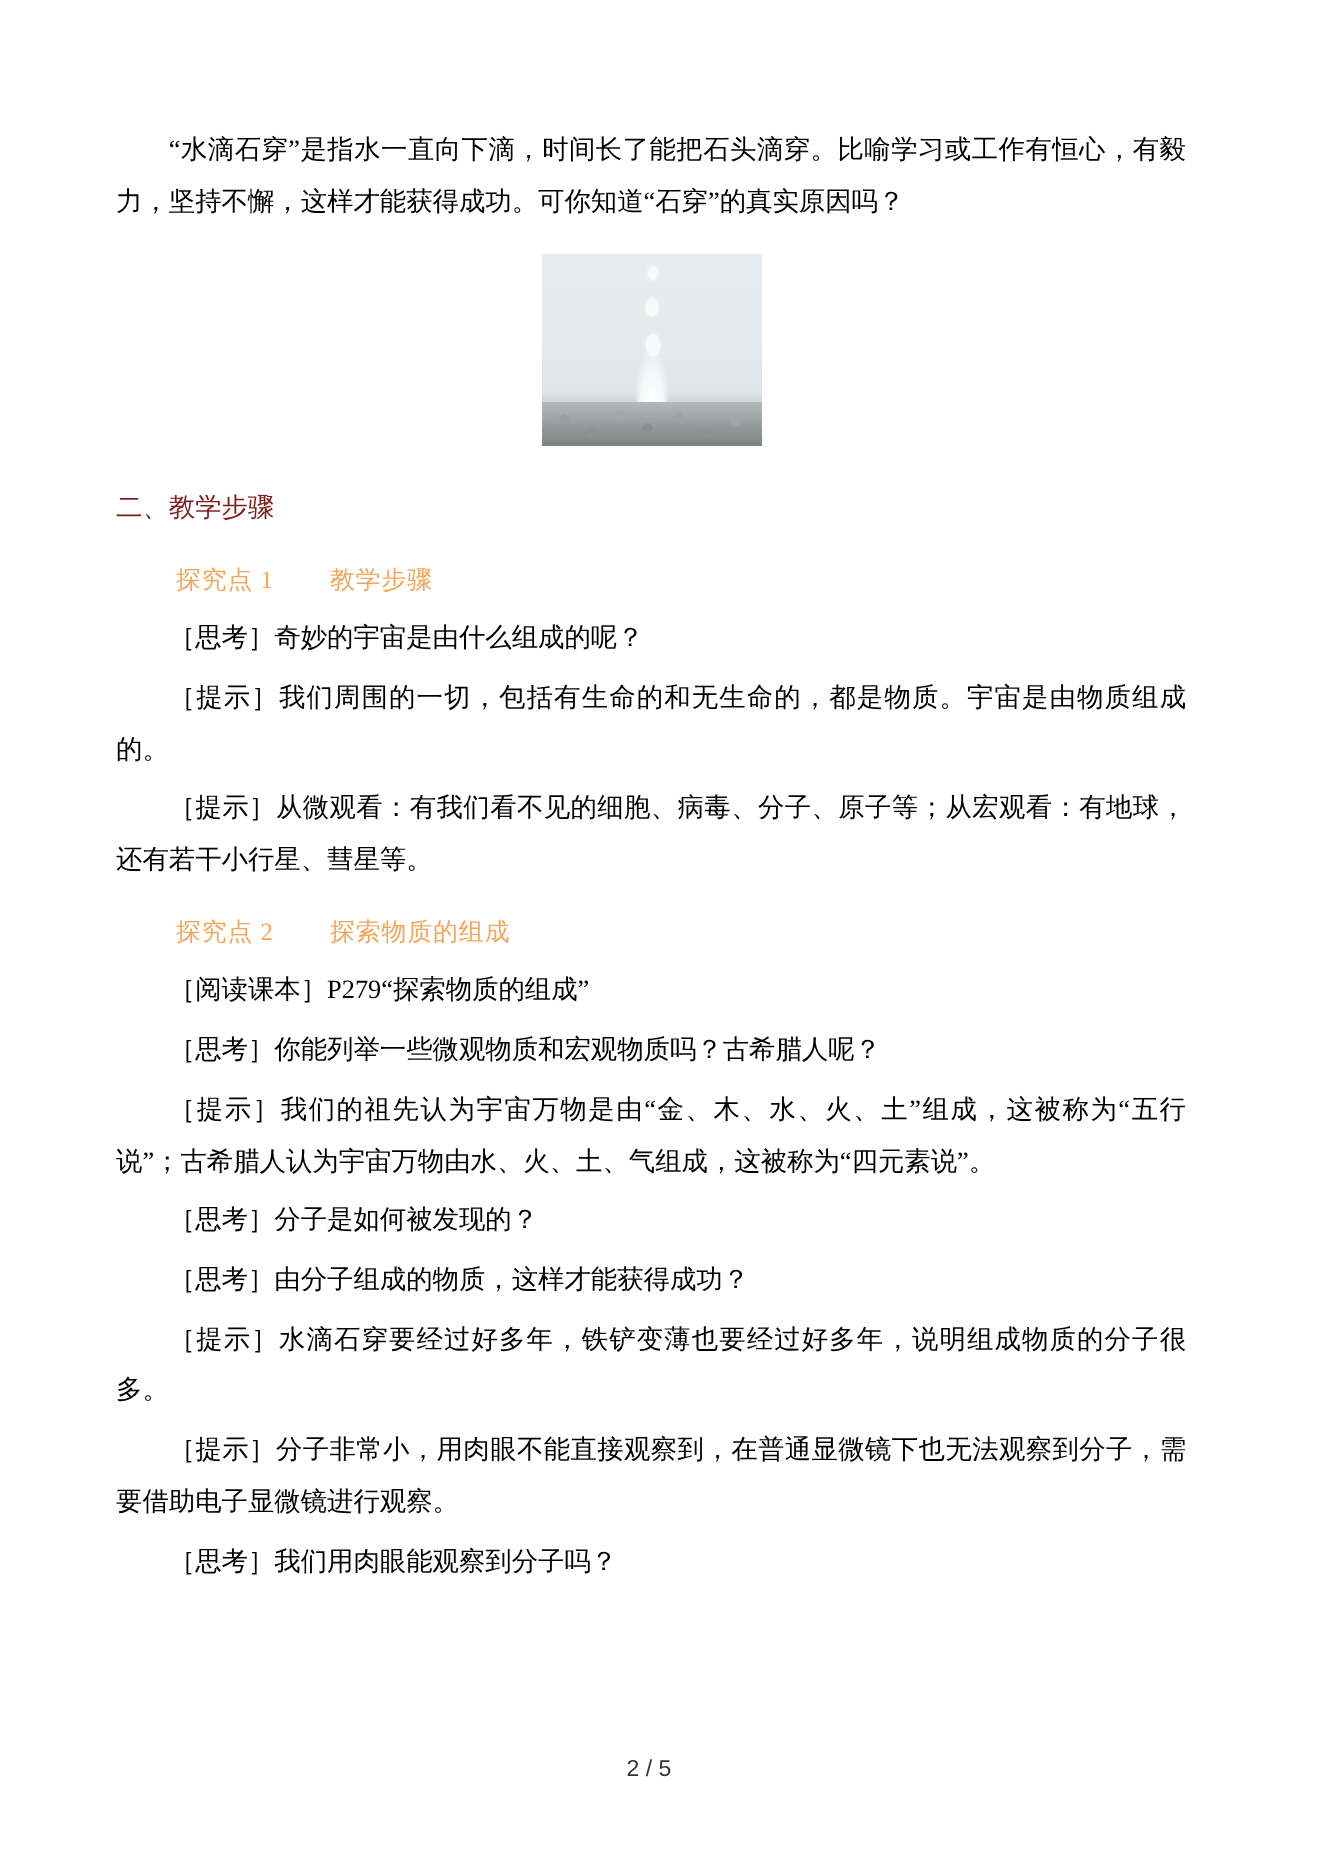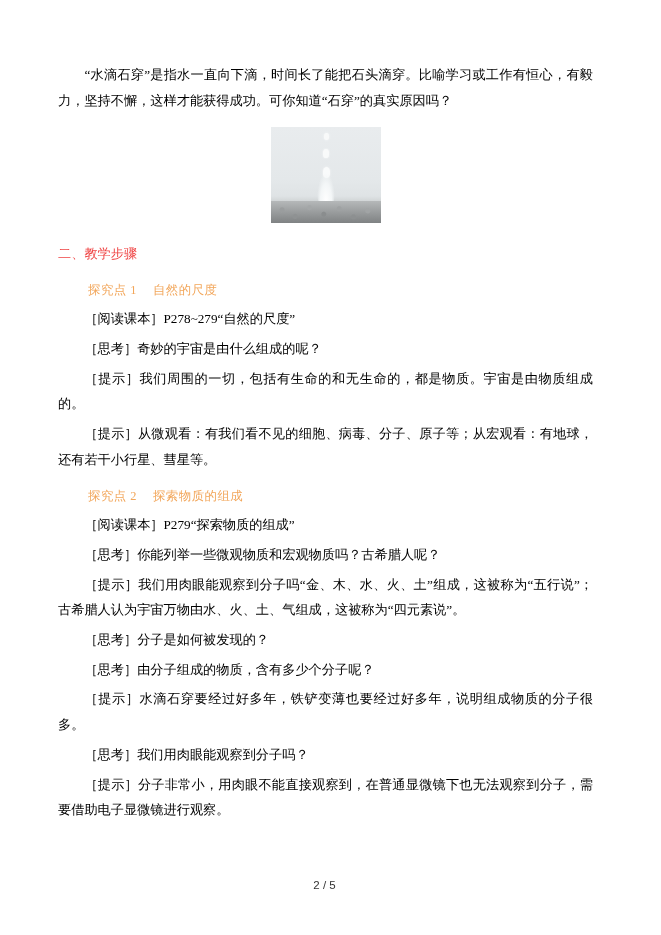--- a/index.html
+++ b/index.html
@@ -75,32 +75,32 @@
       radial-gradient(circle at 35% 30%, #a4a7a8 0 2px, rgba(0,0,0,0) 3px),
       radial-gradient(circle at 48% 60%, #8a8d8e 0 2px, rgba(0,0,0,0) 3px),
       radial-gradient(circle at 62% 35%, #9fa2a3 0 2px, rgba(0,0,0,0) 3px),
       radial-gradient(circle at 75% 72%, #8d9091 0 2px, rgba(0,0,0,0) 3px),
       radial-gradient(circle at 88% 45%, #a1a4a5 0 2px, rgba(0,0,0,0) 3px),
       linear-gradient(180deg, #b5b8b9 0%, #7f8283 100%);
   }
   .section-title {
     font-size: 13.2px;
     line-height: 1.9;
-    color: #ef4444;
+    color: #7f1d1d;
     margin: 16px 0 8px 0;
   }
   .explore-head {
     color: #f2a65a;
     font-size: 12.4px;
     line-height: 1.9;
     margin: 12px 0 4px 30px;
     letter-spacing: 0.5px;
   }
   .explore-head .idx {
-    margin-right: 16px;
+    margin-right: 28px;
   }
   .footer {
     position: absolute;
     left: 0;
     right: 12px;
     bottom: 44px;
     text-align: center;
     font-size: 11.5px;
     color: #333333;
     font-family: "Liberation Sans", sans-serif;
@@ -119,34 +119,33 @@
       <span class="drop d2"></span>
       <span class="drop d3"></span>
       <span class="splash"></span>
       <span class="ground"></span>
     </div>
   </div>
 
   <div class="section-title">二、教学步骤</div>
 
   <div class="explore-head">
-    <span class="idx">探究点 1</span><span>自然的尺度</span>
+    <span class="idx">探究点 1</span><span>教学步骤</span>
   </div>
-  <p class="para">［阅读课本］P278~279“自然的尺度”</p>
   <p class="para">［思考］奇妙的宇宙是由什么组成的呢？</p>
   <p class="para">［提示］我们周围的一切，包括有生命的和无生命的，都是物质。宇宙是由物质组成的。</p>
   <p class="para">［提示］从微观看：有我们看不见的细胞、病毒、分子、原子等；从宏观看：有地球，还有若干小行星、彗星等。</p>
 
   <div class="explore-head">
     <span class="idx">探究点 2</span><span>探索物质的组成</span>
   </div>
   <p class="para">［阅读课本］P279“探索物质的组成”</p>
   <p class="para">［思考］你能列举一些微观物质和宏观物质吗？古希腊人呢？</p>
-  <p class="para">［提示］我们用肉眼能观察到分子吗“金、木、水、火、土”组成，这被称为“五行说”；古希腊人认为宇宙万物由水、火、土、气组成，这被称为“四元素说”。</p>
+  <p class="para">［提示］我们的祖先认为宇宙万物是由“金、木、水、火、土”组成，这被称为“五行说”；古希腊人认为宇宙万物由水、火、土、气组成，这被称为“四元素说”。</p>
   <p class="para">［思考］分子是如何被发现的？</p>
-  <p class="para">［思考］由分子组成的物质，含有多少个分子呢？</p>
+  <p class="para">［思考］由分子组成的物质，这样才能获得成功？</p>
   <p class="para">［提示］水滴石穿要经过好多年，铁铲变薄也要经过好多年，说明组成物质的分子很多。</p>
+  <p class="para">［提示］分子非常小，用肉眼不能直接观察到，在普通显微镜下也无法观察到分子，需要借助电子显微镜进行观察。</p>
   <p class="para">［思考］我们用肉眼能观察到分子吗？</p>
-  <p class="para">［提示］分子非常小，用肉眼不能直接观察到，在普通显微镜下也无法观察到分子，需要借助电子显微镜进行观察。</p>
 
   <div class="footer">2 / 5</div>
 
 </div>
 
 </body></html>

